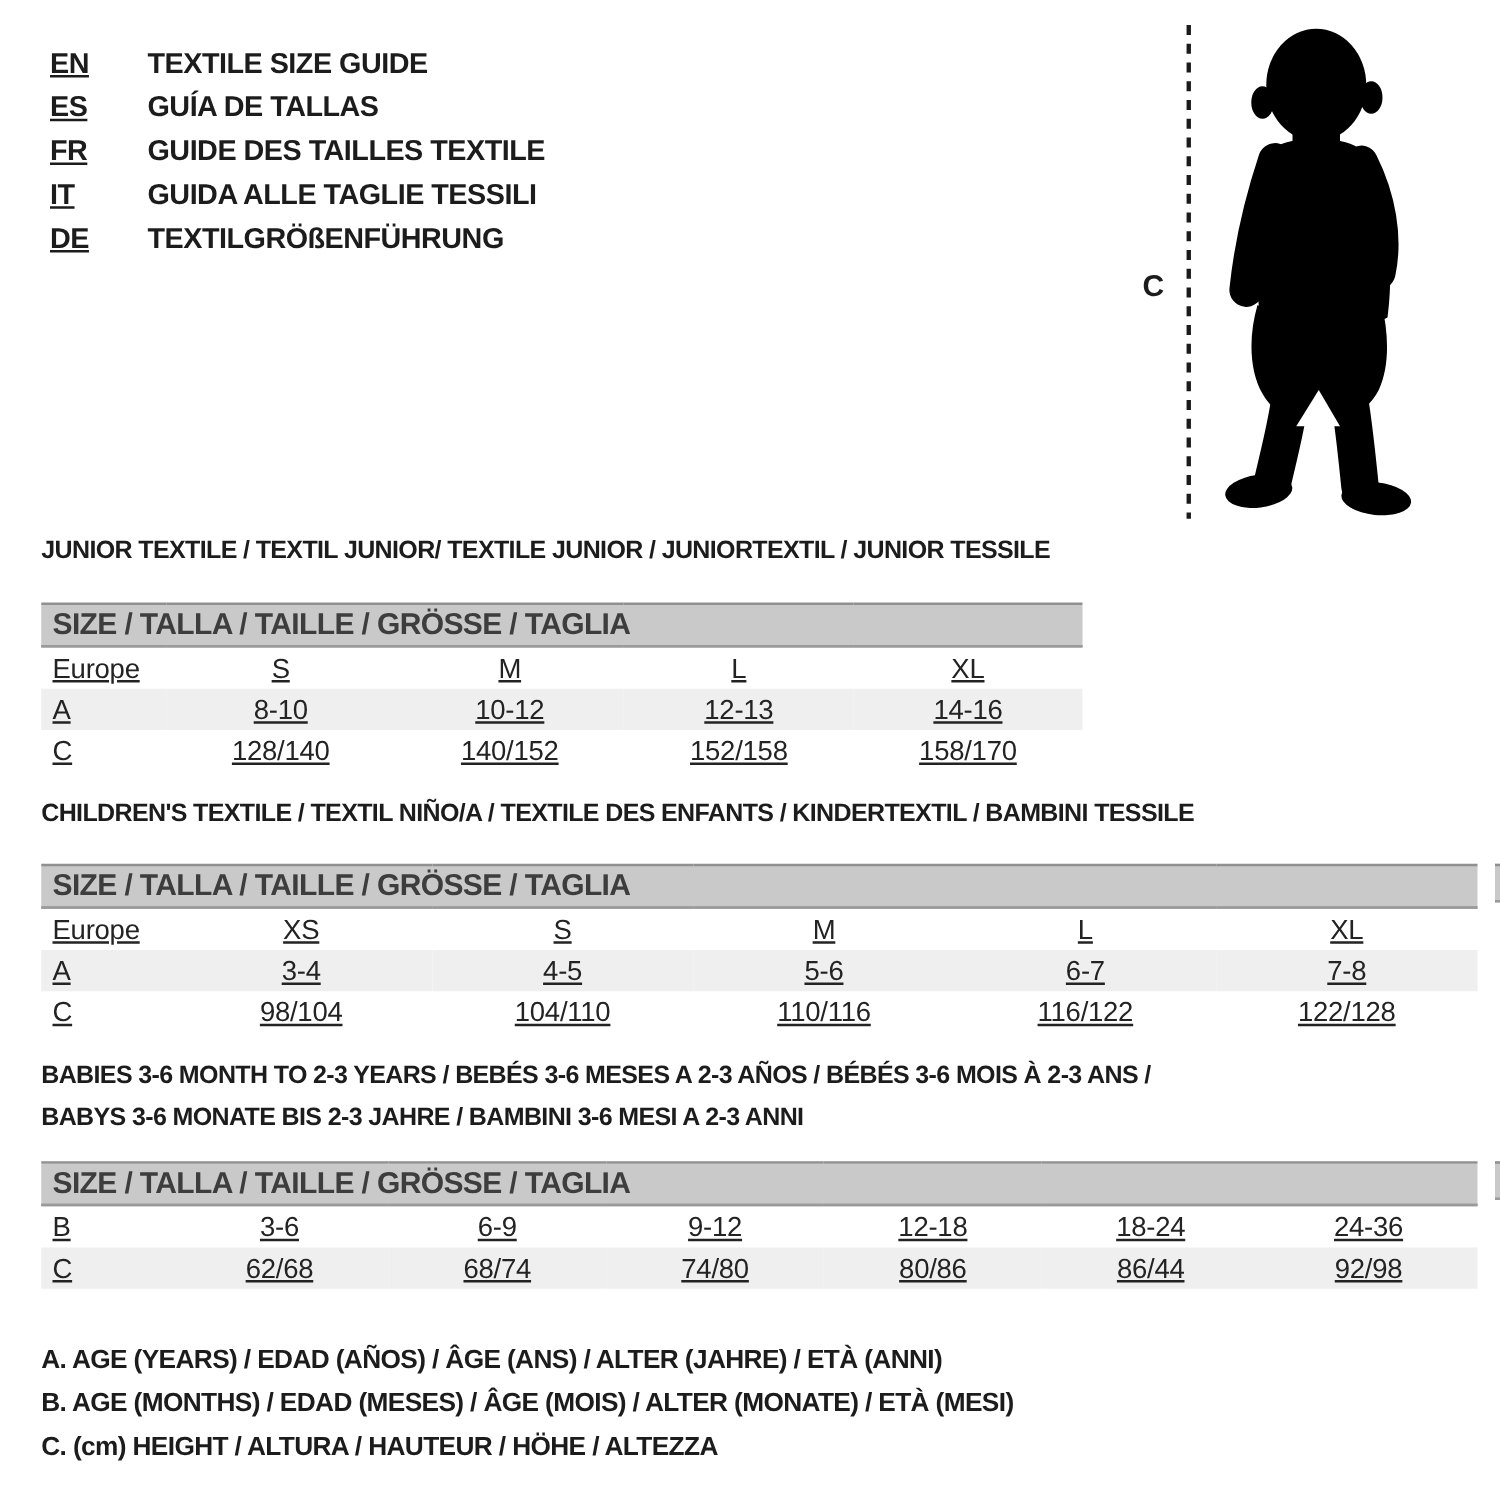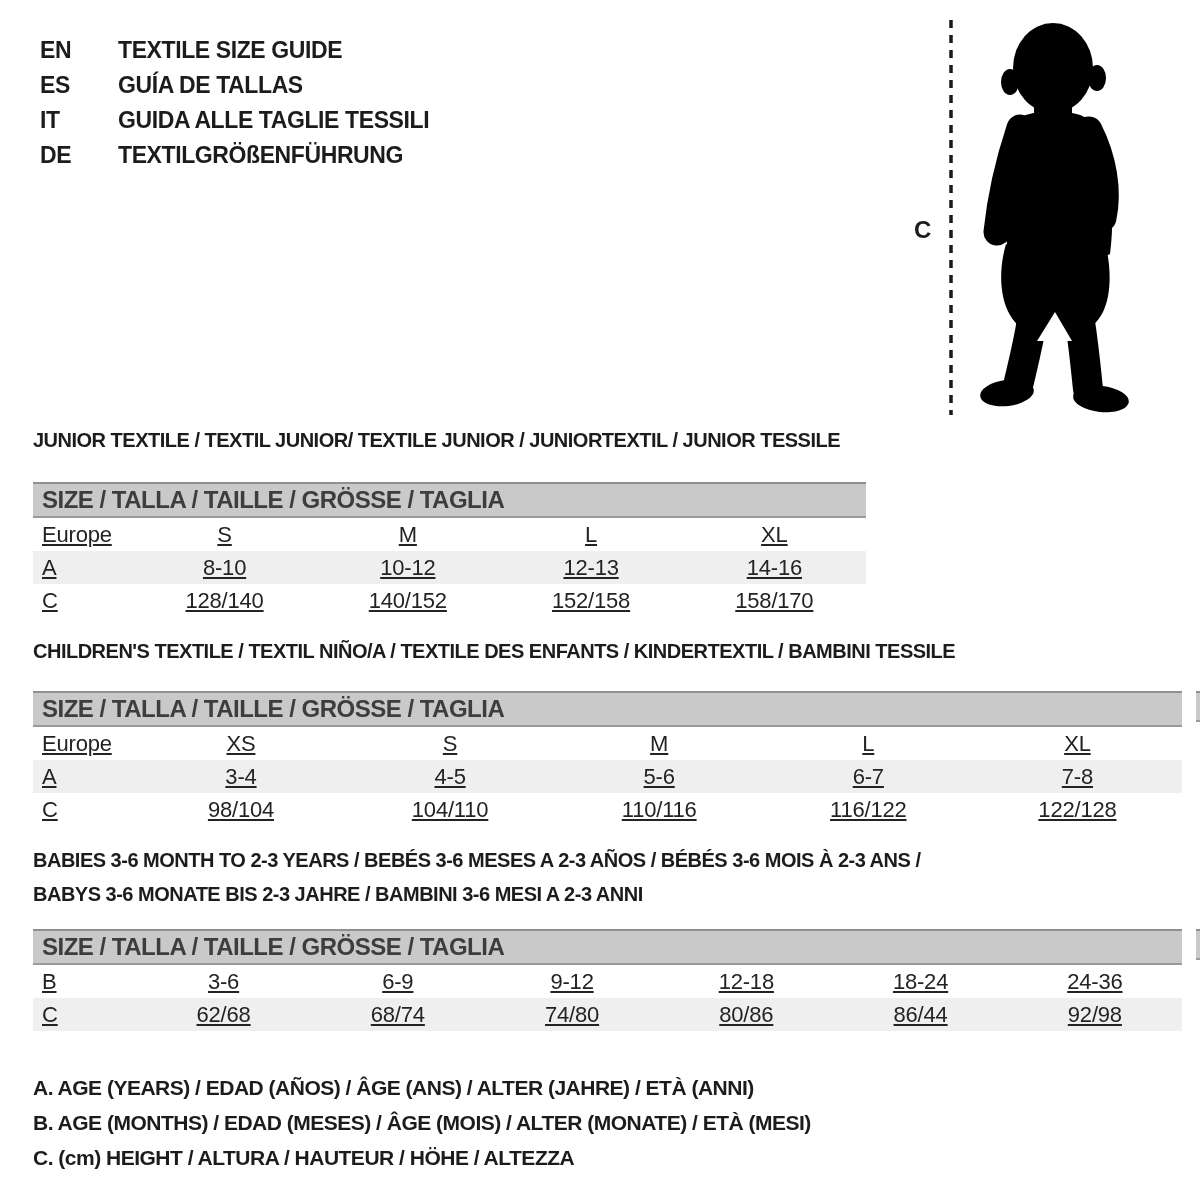--- a/index.html
+++ b/index.html
@@ -3,21 +3,21 @@
 <meta charset="utf-8">
 <style>
   html,body{margin:0;padding:0;}
   body{
     width:1200px;height:1200px;position:relative;background:#ffffff;
     font-family:"Liberation Sans",sans-serif;color:#1c1c1c;overflow:hidden;
   }
   
   .langs{position:absolute;left:40px;top:33px;}
   .lang-row{display:flex;line-height:35px;font-weight:700;font-size:23px;letter-spacing:-0.4px;}
-  .lang-code{width:78px;flex:0 0 78px;}
+  .lang-code{width:78px;flex:0 0 78px;text-decoration:underline;}
   
   .figure{position:absolute;left:900px;top:14px;width:250px;height:410px;}
   .figure svg{position:absolute;left:0;top:0;}
   .measure-label{position:absolute;left:14px;top:202px;font-size:24px;font-weight:700;}
   
   .section{position:absolute;left:33px;}
   .sec-junior{top:428px;width:833px;}
   .sec-children{top:639px;width:1149px;}
   .sec-babies{top:843px;width:1149px;}
   .section-title{font-size:20px;font-weight:700;letter-spacing:-0.5px;line-height:24px;white-space:nowrap;}
@@ -49,20 +49,24 @@
 <body>
 
 <div class="langs">
   <div class="lang-row">
     <span class="lang-code">EN</span>
     <span class="lang-title">TEXTILE SIZE GUIDE</span>
   </div>
   <div class="lang-row">
     <span class="lang-code">ES</span>
     <span class="lang-title">GUÍA DE TALLAS</span>
+  </div>
+  <div class="lang-row">
+    <span class="lang-code">FR</span>
+    <span class="lang-title">GUIDE DES TAILLES TEXTILE</span>
   </div>
   <div class="lang-row">
     <span class="lang-code">IT</span>
     <span class="lang-title">GUIDA ALLE TAGLIE TESSILI</span>
   </div>
   <div class="lang-row">
     <span class="lang-code">DE</span>
     <span class="lang-title">TEXTILGRÖßENFÜHRUNG</span>
   </div>
 </div>

